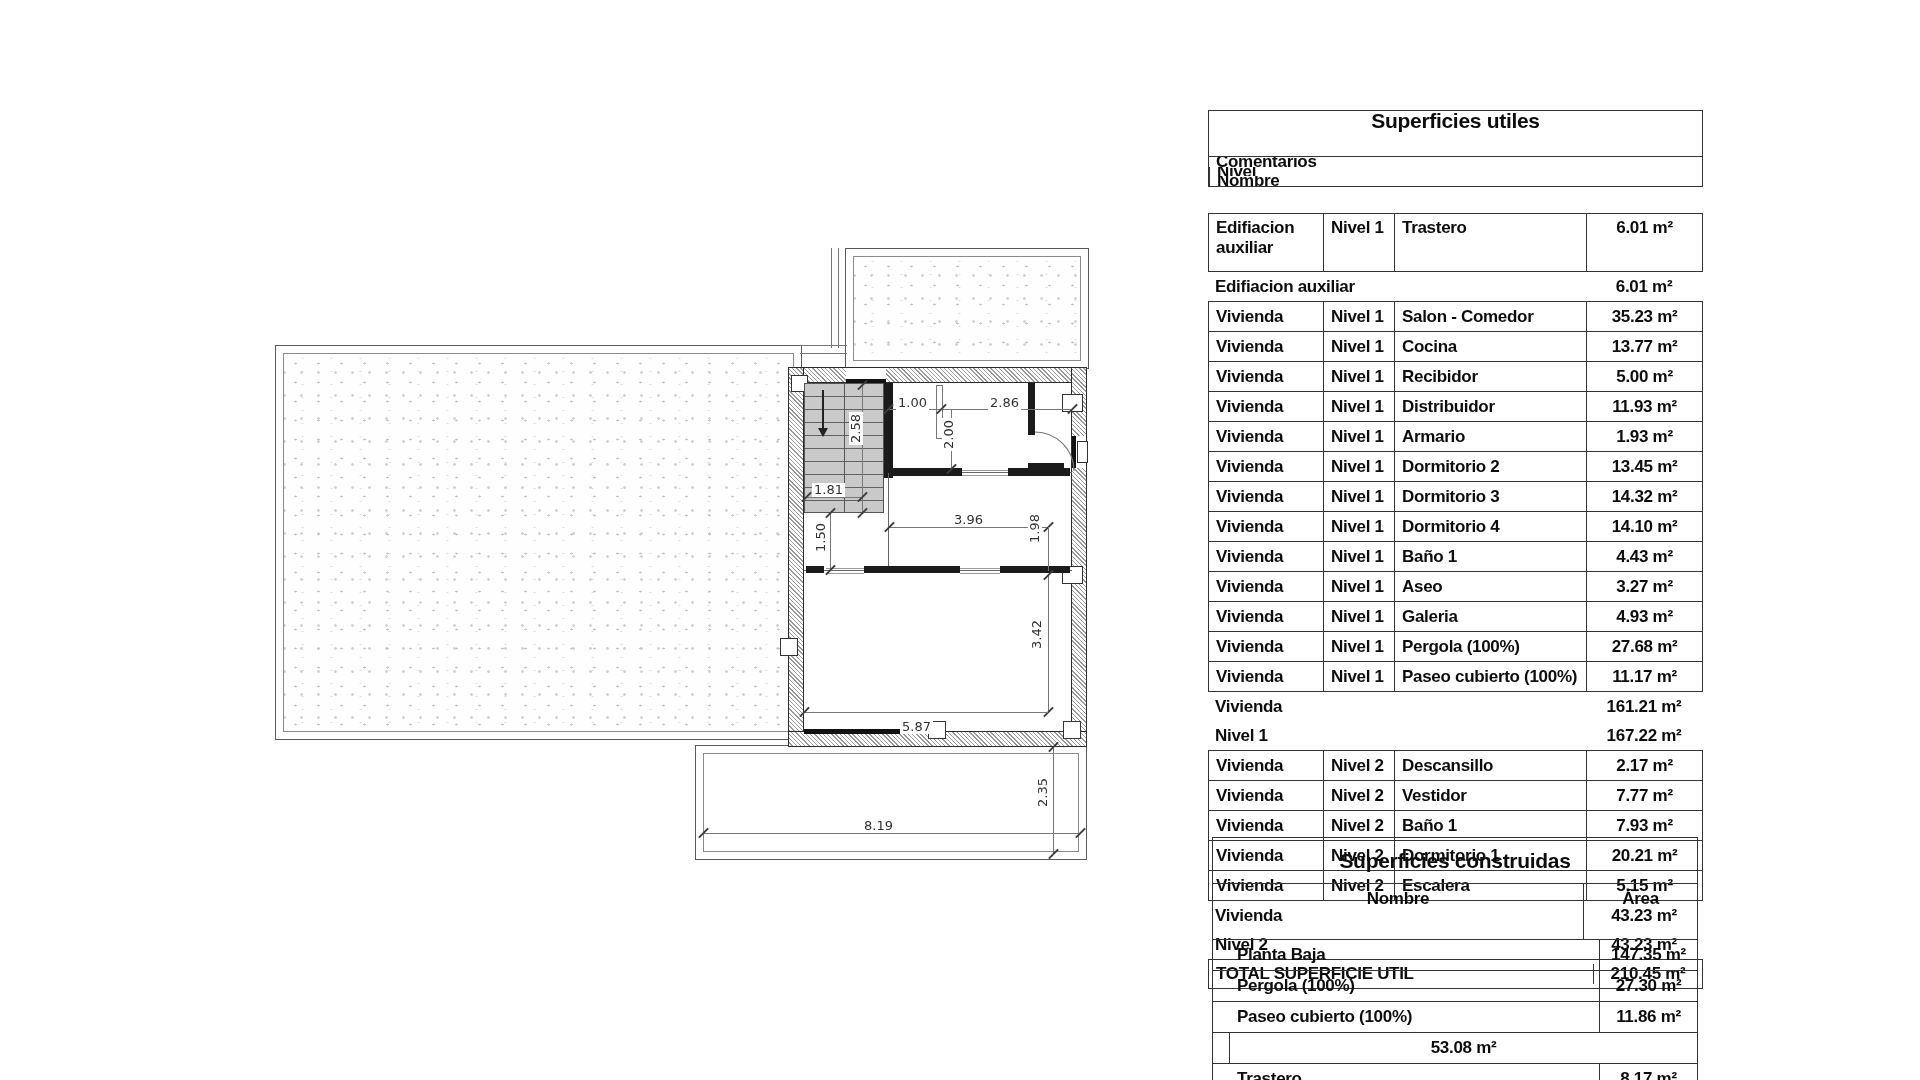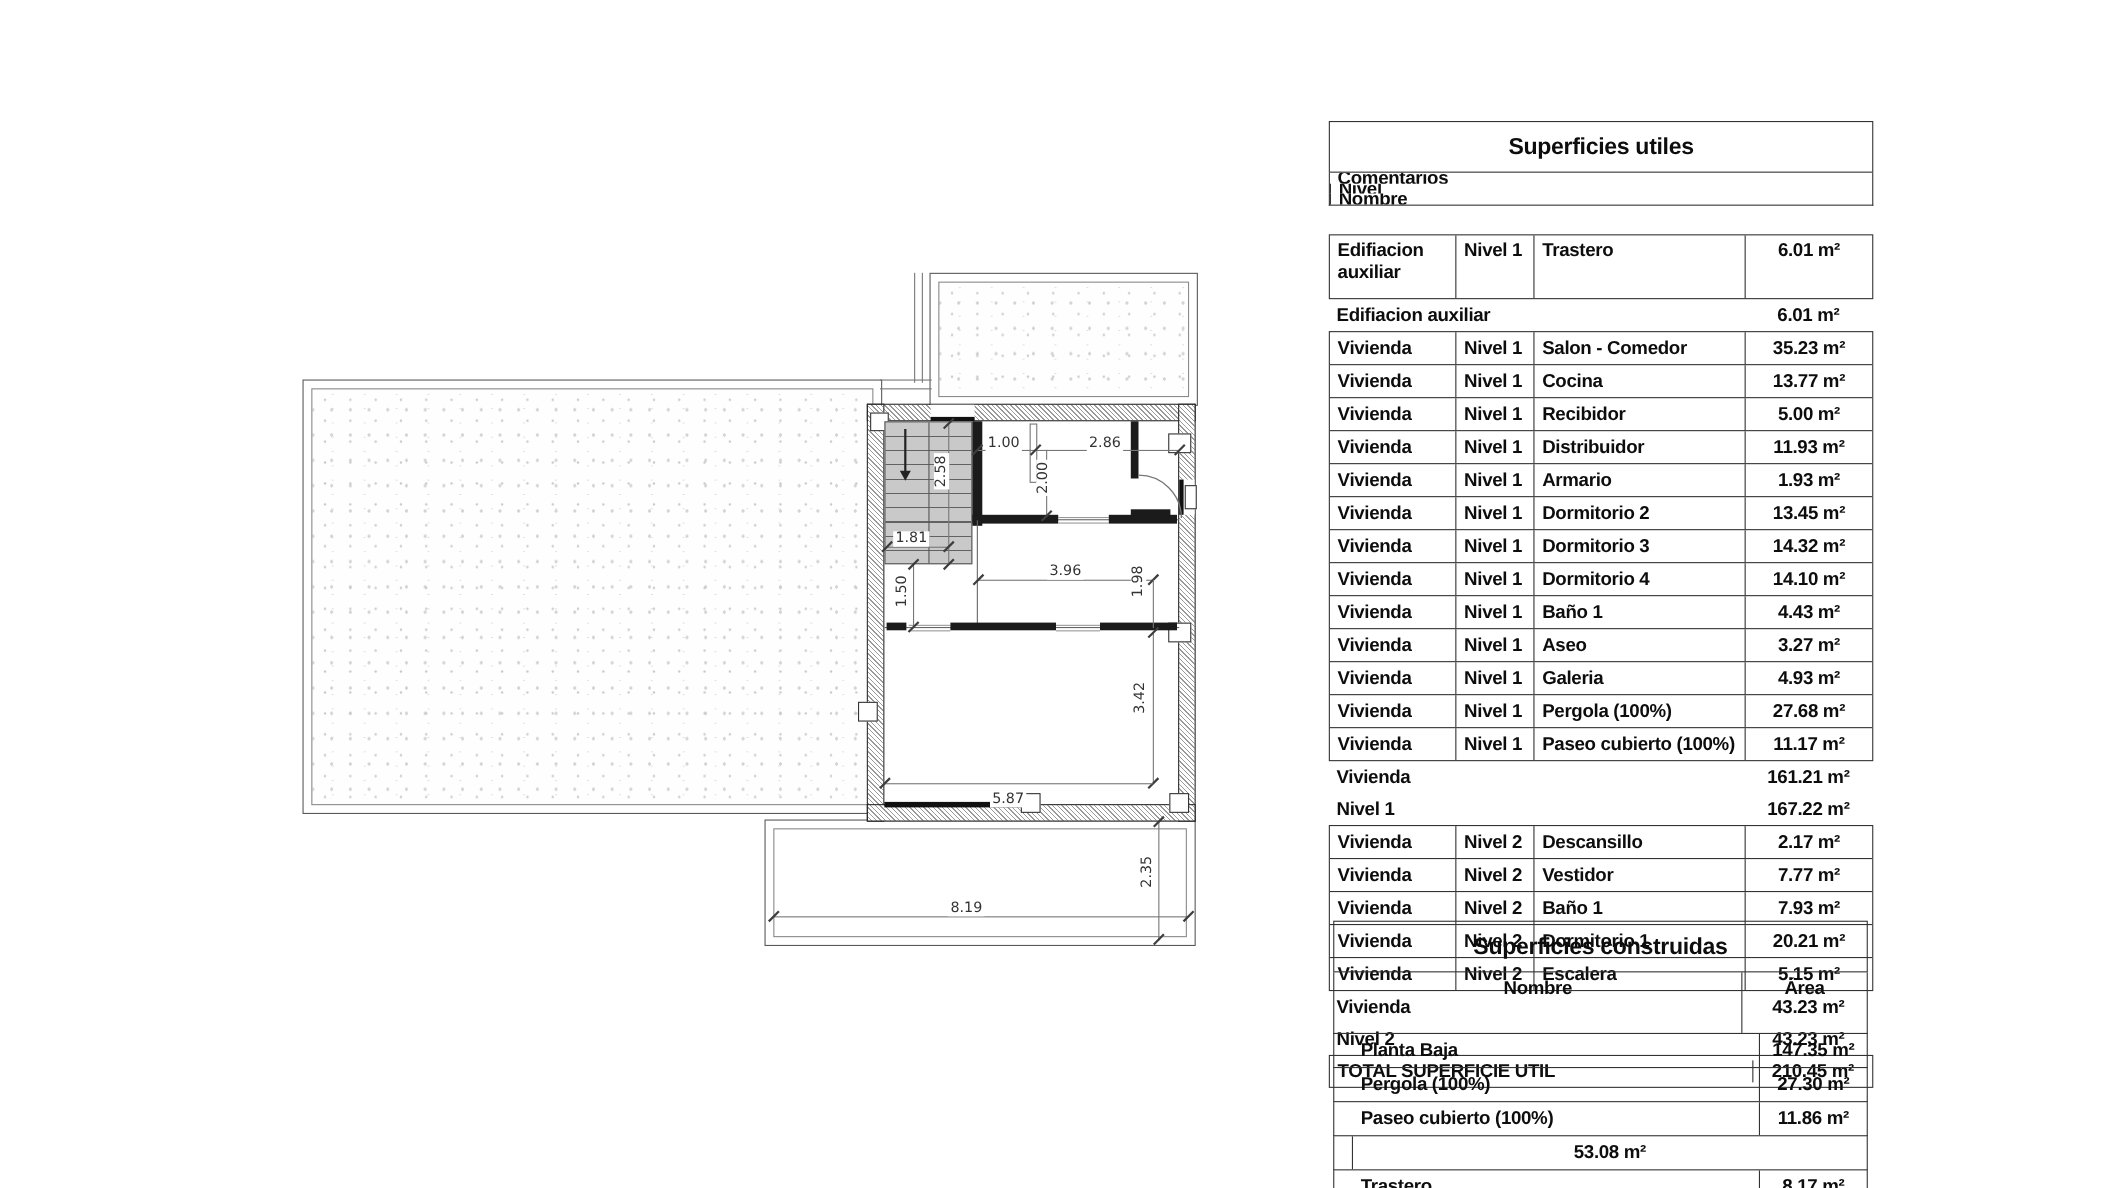--- a/index.html
+++ b/index.html
@@ -33,21 +33,21 @@
   #stairs{background:#c9c9c9;
     background-image:repeating-linear-gradient(180deg,transparent 0 12px,rgba(80,80,80,.85) 12px 13px);
     border:1px solid #555;box-sizing:border-box;}
   .stair-div{position:absolute;left:39px;top:0;bottom:0;width:1px;background:#555;}
   .arrow-head{width:0;height:0;border-left:5px solid transparent;
               border-right:5px solid transparent;border-top:9px solid #222;}
 
   
   .tbl{position:absolute;font-weight:bold;color:#0d0d0d;letter-spacing:-0.3px;
        font-size:17px;line-height:20px;}
-  .tbl-title{border:1px solid #333;display:flex;align-items:center;justify-content:center;
+  .tbl-title{border:1px solid #333;display:flex;justify-content:center;
              font-size:21px;box-sizing:border-box;}
   .tbl-header{border:1px solid #333;border-top:none;display:flex;box-sizing:border-box;flex-direction:column;}
   .cell{display:flex;align-items:center;white-space:nowrap;overflow:hidden;box-sizing:border-box;}
   .c1{width:114px;padding-left:7px;}
   .c2{width:71px;padding-left:7px;border-left:1px solid #333;}
   .c3{width:192px;padding-left:7px;border-left:1px solid #333;}
   .c4{flex:1;border-left:1px solid #333;justify-content:center;padding-left:0;}
   .tbl-section{border:1px solid #333;width:495px;box-sizing:border-box;}
   #utiles-body > .tbl-section:first-child{margin-top:26px;}
   .u-row{display:flex;height:29px;align-items:stretch;}

